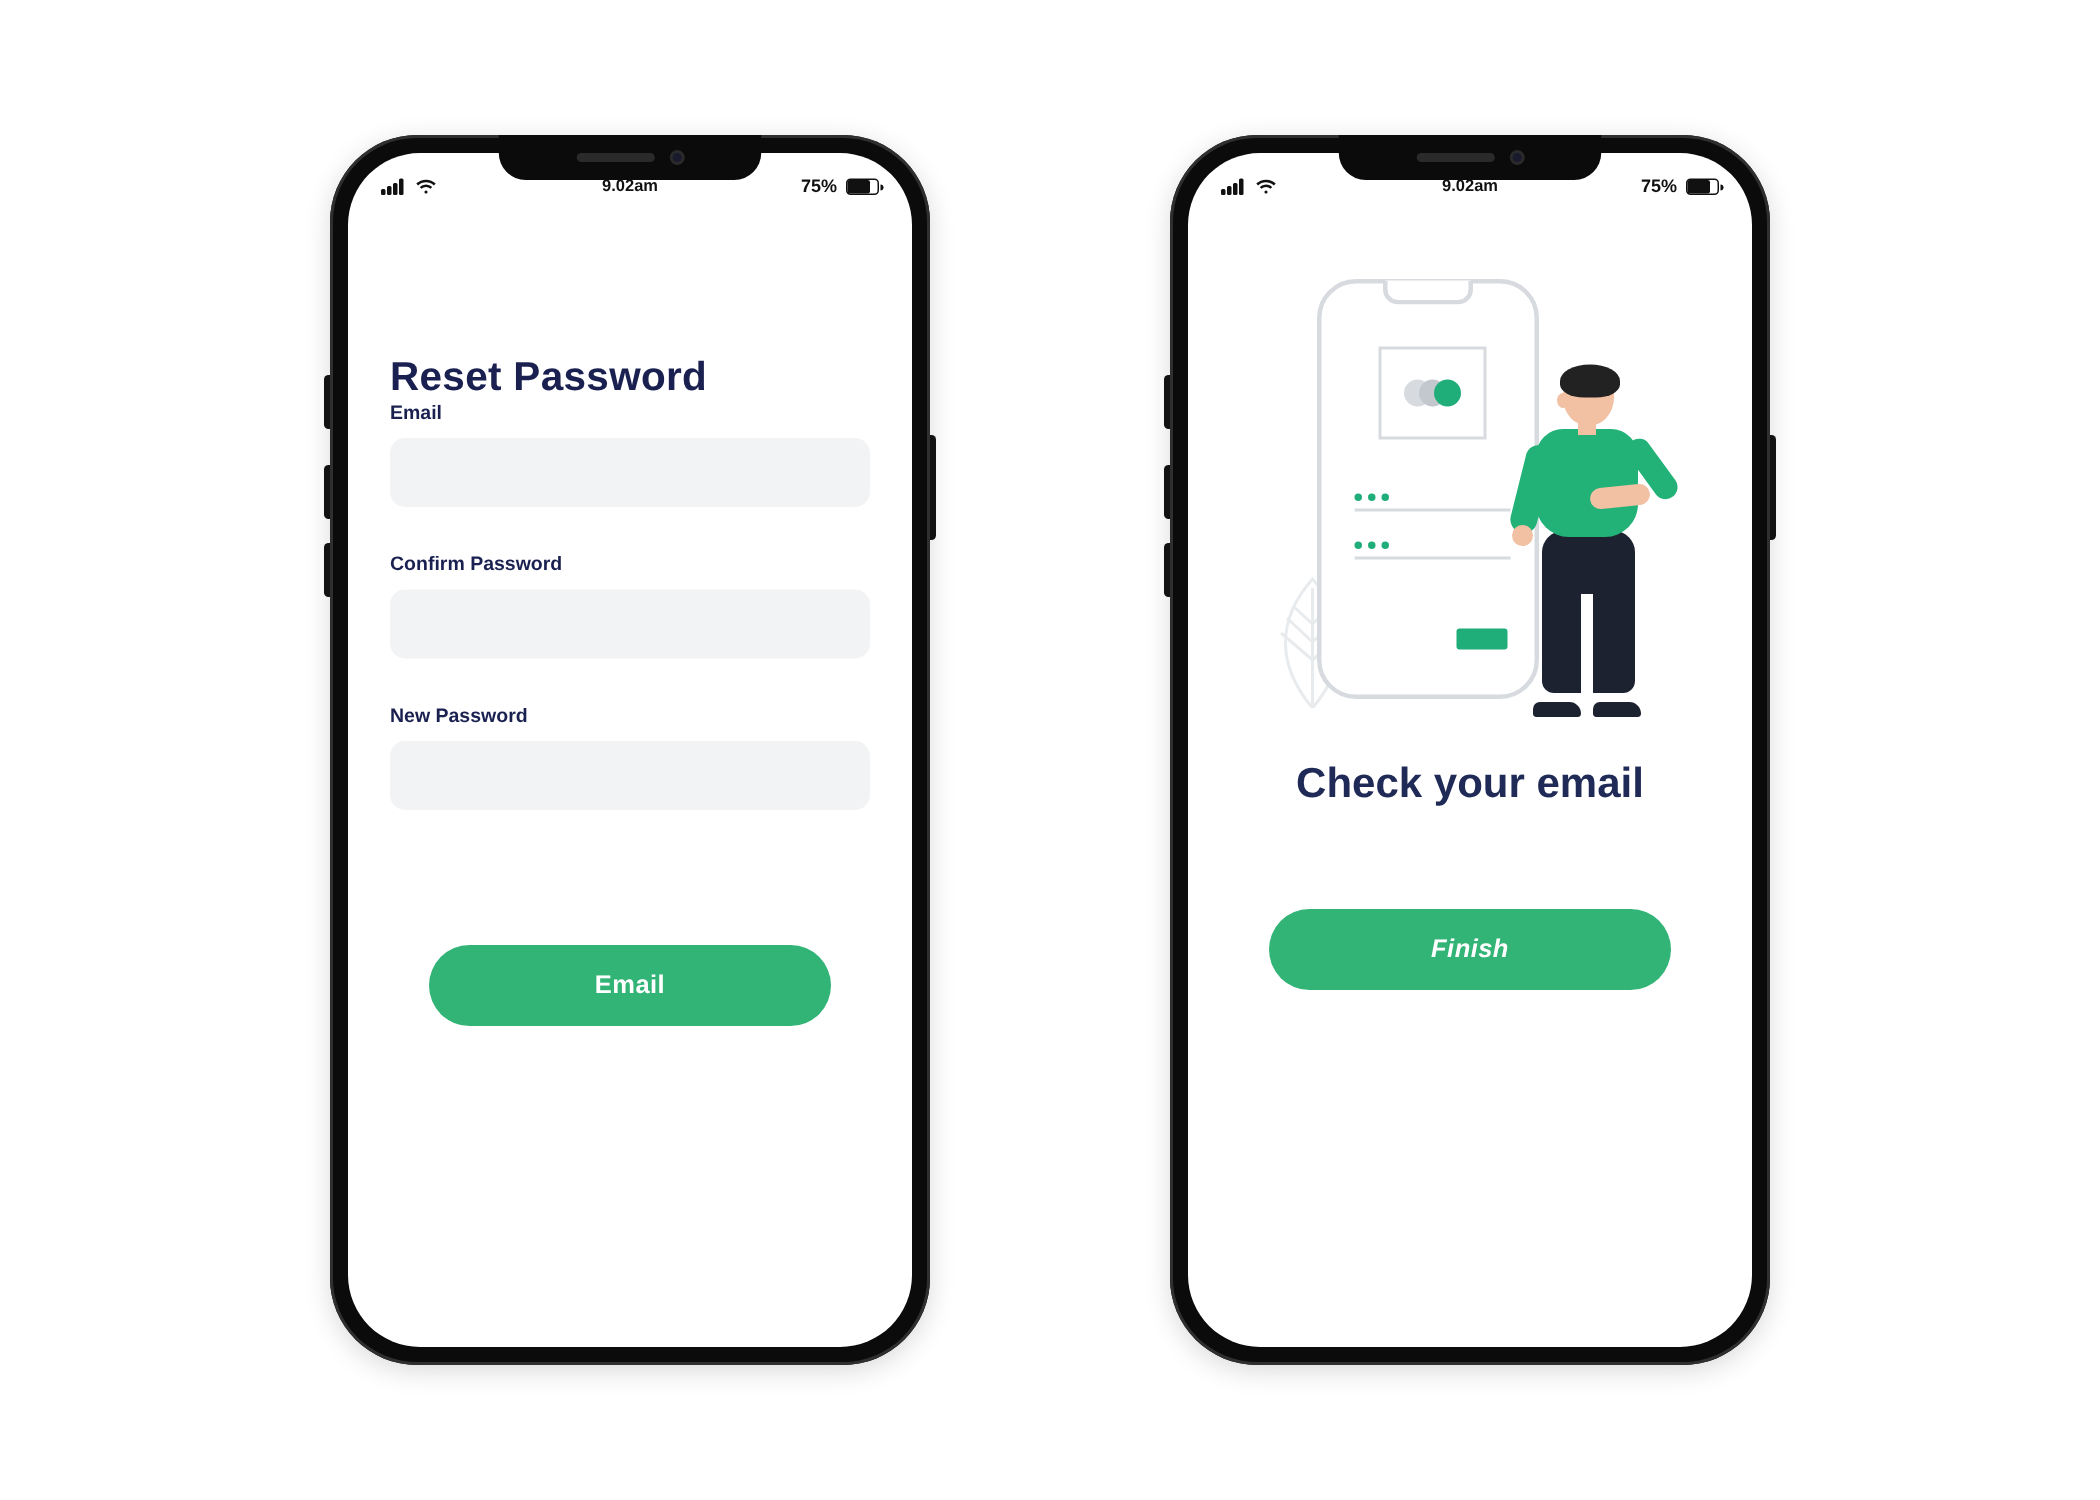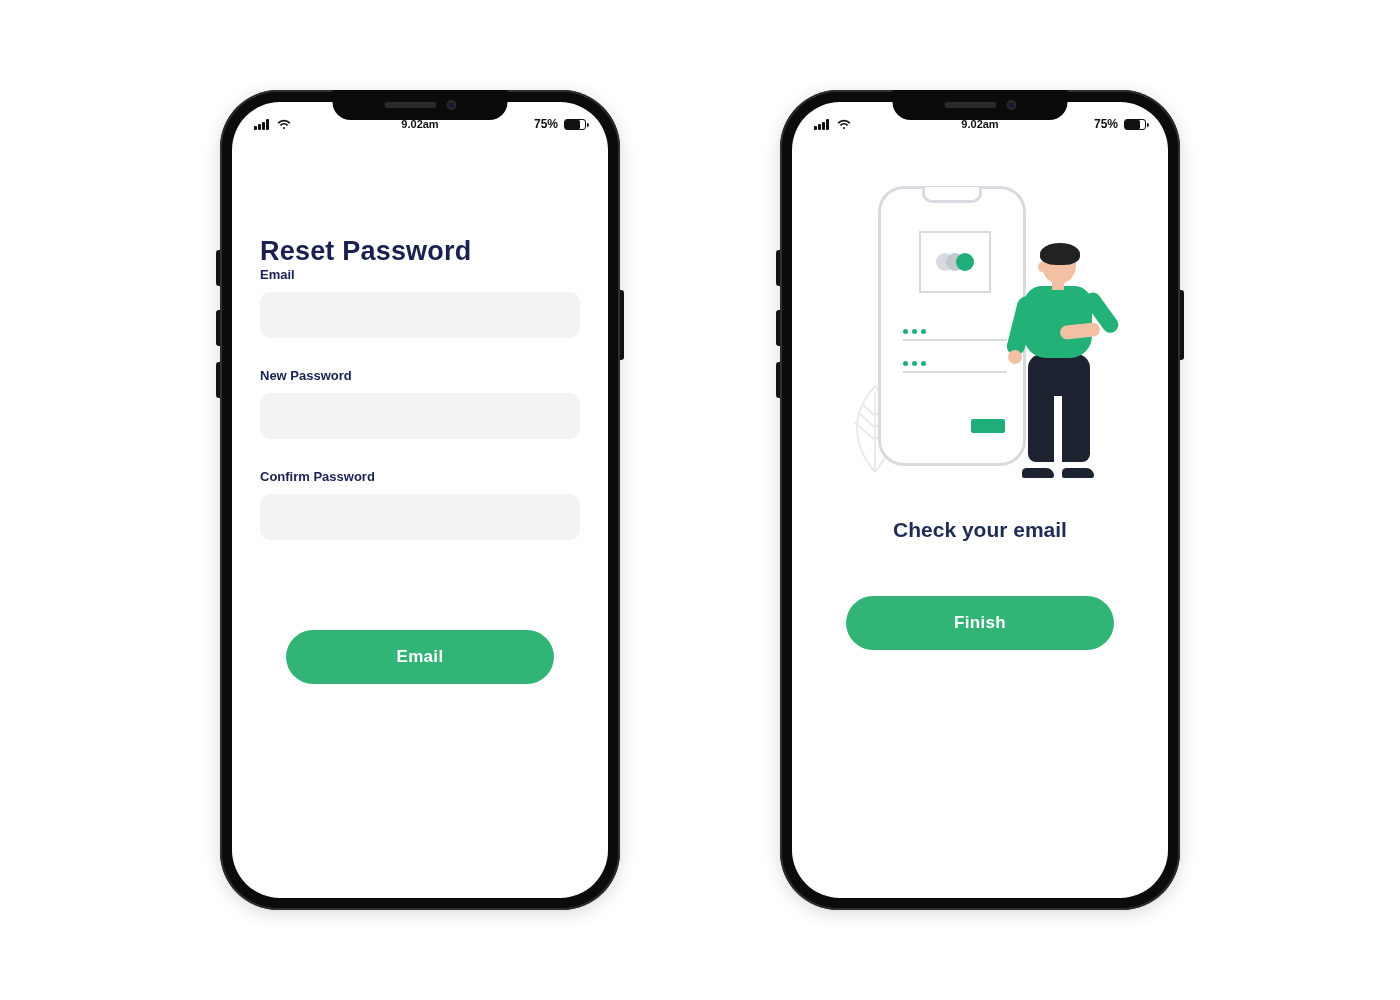--- a/index.html
+++ b/index.html
@@ -188,27 +188,27 @@
   }
   .leg-gap{
     position:absolute; top:150px; left:60px; width:8px; height:70px; background:#fff;
   }
   .foot-l{ position:absolute; bottom:-2px; left:28px; width:32px; height:10px;
            background:#1d2230; border-radius:6px 10px 3px 3px; }
   .foot-r{ position:absolute; bottom:-2px; left:68px; width:32px; height:10px;
            background:#1d2230; border-radius:6px 10px 3px 3px; }
 
   .title2{
-    font-size:21px; font-weight:700; color:#1f2a57; margin-top:32px;
+    font-size:28px; font-weight:700; color:#1f2a57; margin-top:20px;
   }
   .subtitle{
     font-size:13px; color:#9aa0b4; line-height:1.55; margin-top:10px;
     padding: 0 10px;
   }
-  .btn2 { margin-top:54px; }
+  .btn2 { margin-top:68px;font-style:italic; }
 </style>
 </head>
 <body>
 
 <div class="phone">
   <div class="notch">
     <div class="speaker"></div>
     <div class="camera"></div>
   </div>
   <div class="screen">
@@ -238,26 +238,26 @@
 
     <div class="content">
       <h1 class="title">Reset Password</h1>
 
       <div class="field">
         <label class="label">Email</label>
         <input class="input" type="text" style="">
       </div>
 
       <div class="field">
+        <label class="label">Confirm Password</label>
+        <input class="input" type="password" style="">
+      </div>
+
+      <div class="field">
         <label class="label">New Password</label>
-        <input class="input" type="password" style="">
-      </div>
-
-      <div class="field">
-        <label class="label">Confirm Password</label>
         <input class="input" type="password" style="">
       </div>
 
       <button class="primary-btn">Email</button>
     </div>
 
   </div>
 </div>
 
 <div class="phone">

